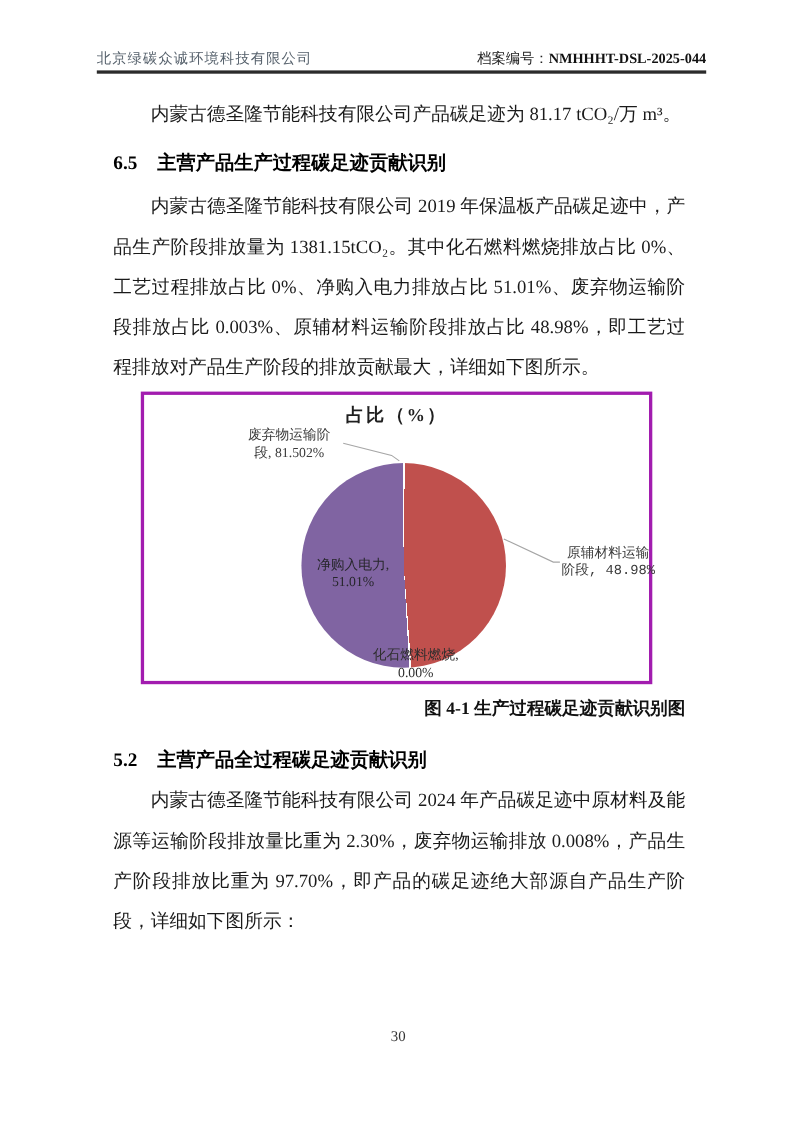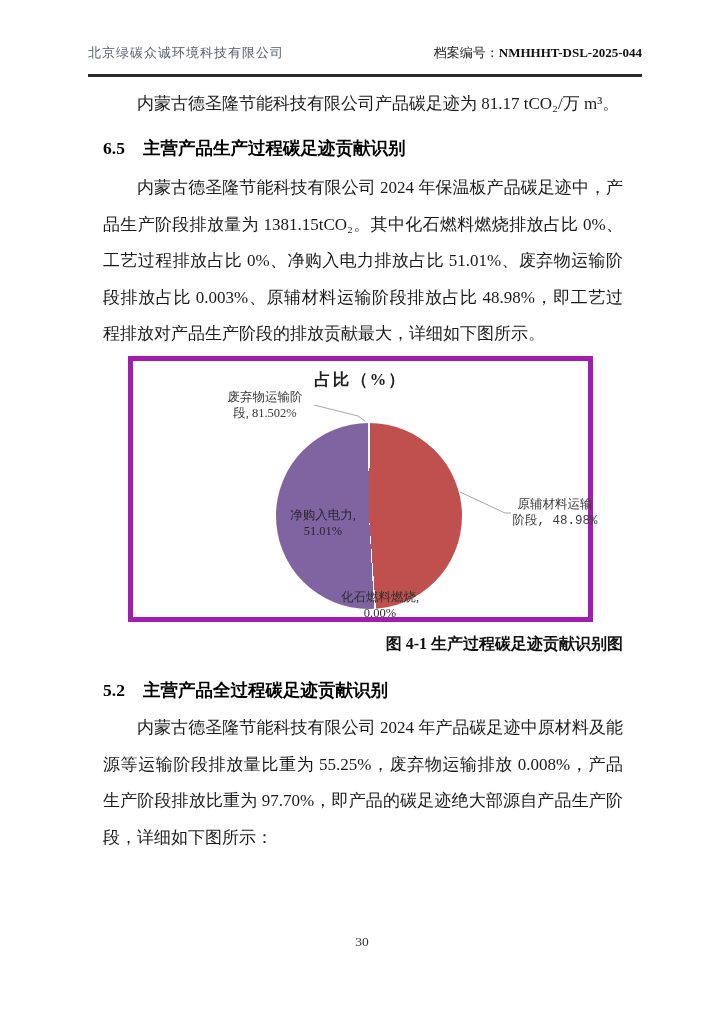--- a/index.html
+++ b/index.html
@@ -9,21 +9,21 @@
     background:#ffffff;
     font-family:"Liberation Serif","DejaVu Serif",serif;
     color:#1a1a1a;
     overflow:hidden;
   }
   
   .hdr{
     position:absolute;left:88px;top:44px;width:554px;
     display:flex;justify-content:space-between;align-items:flex-end;
     font-size:13px;
-    padding-bottom:12px;
+    padding-bottom:2px;
     border-bottom:3px solid #2b2b2b;
   }
   .hdr-left{color:#55606b;letter-spacing:1px;}
   .hdr-right{color:#222;}
   .hdr-no{font-weight:bold;color:#111;font-family:"Liberation Serif",serif;}
   
   .para{
     position:absolute;left:103px;width:520px;
     font-size:17px;line-height:36.5px;
     text-align:justify;text-indent:2em;margin:0;
@@ -35,21 +35,21 @@
     position:absolute;left:103px;width:520px;margin:0;
     font-size:17.5px;font-weight:bold;color:#000;
   }
   .sec-51{top:136px;}
   .sec-52{top:678px;}
   .sec-num{margin-right:18px;}
   
   .chartbox{
     position:absolute;left:128px;top:356px;margin:0;
     width:465px;height:266px;
-    border:5px solid #a21caf;background:#fff;
+    border:3px solid #a21caf;background:#fff;
     box-sizing:border-box;
   }
   .chart-title{
     position:absolute;left:0;top:8px;width:100%;
     text-align:center;font-size:16.5px;font-weight:bold;color:#1f1f1f;
     letter-spacing:2px;
   }
   .pie{
     position:absolute;left:143px;top:62px;width:186px;height:186px;
     border-radius:50%;
@@ -82,21 +82,21 @@
 
   <header class="hdr">
     <span class="hdr-left">北京绿碳众诚环境科技有限公司</span>
     <span class="hdr-right"><span>档案编号：</span><span class="hdr-no">NMHHHT-DSL-2025-044</span></span>
   </header>
 
   <p class="para intro">内蒙古德圣隆节能科技有限公司产品碳足迹为 81.17 tCO₂/万 m³。</p>
 
   <h2 class="sec sec-51"><span class="sec-num">6.5</span><span>主营产品生产过程碳足迹贡献识别</span></h2>
 
-  <p class="para body1">内蒙古德圣隆节能科技有限公司 2024 年保温板产品碳足迹中，产品生产阶段排放量为 1381.15tCO₂。其中化石燃料燃烧排放占比 0%、工艺过程排放占比 0%、净购入电力排放占比 51.01%、废弃物运输阶段排放占比 0.003%、原辅材料运输阶段排放占比 48.98%，即工艺过程排放对产品生产阶段的排放贡献最大，详细如下图所示。</p>
+  <p class="para body1">内蒙古德圣隆节能科技有限公司 2019 年保温板产品碳足迹中，产品生产阶段排放量为 1381.15tCO₂。其中化石燃料燃烧排放占比 0%、工艺过程排放占比 0%、净购入电力排放占比 51.01%、废弃物运输阶段排放占比 0.003%、原辅材料运输阶段排放占比 48.98%，即工艺过程排放对产品生产阶段的排放贡献最大，详细如下图所示。</p>
 
   <figure class="chartbox">
     <div class="chart-title">占比（%）</div>
     <div class="pie" id="pie" style="background: conic-gradient(rgb(255, 255, 255) 0deg, rgb(255, 255, 255) 0.6deg, rgb(192, 80, 77) 0.6deg, rgb(192, 80, 77) 175.728deg, rgb(255, 255, 255) 175.728deg, rgb(255, 255, 255) 176.328deg, rgb(255, 255, 255) 176.328deg, rgb(255, 255, 255) 176.928deg, rgb(128, 100, 162) 176.928deg, rgb(128, 100, 162) 359.364deg, rgb(255, 255, 255) 359.364deg, rgb(255, 255, 255) 359.964deg, rgb(255, 255, 255) 359.964deg, rgb(255, 255, 255) 359.975deg);"></div>
     <svg class="leaders" width="465" height="266" viewBox="0 0 465 266">
       <polyline points="181,44 225,55 232,60"></polyline>
       <polyline points="327,131 372,152 378,152"></polyline>
     </svg>
     <div class="pie-label lbl-waste">废弃物运输阶
 段, 81.502%</div>
@@ -105,17 +105,17 @@
     <div class="pie-label lbl-elec">净购入电力,
 51.01%</div>
     <div class="pie-label lbl-fossil">化石燃料燃烧,
 0.00%</div>
   </figure>
 
   <div class="caption">图 4-1  生产过程碳足迹贡献识别图</div>
 
   <h2 class="sec sec-52"><span class="sec-num">5.2</span><span>主营产品全过程碳足迹贡献识别</span></h2>
 
-  <p class="para body2">内蒙古德圣隆节能科技有限公司 2024 年产品碳足迹中原材料及能源等运输阶段排放量比重为 55.25%，废弃物运输排放 0.008%，产品生产阶段排放比重为 97.70%，即产品的碳足迹绝大部源自产品生产阶段，详细如下图所示：</p>
+  <p class="para body2">内蒙古德圣隆节能科技有限公司 2024 年产品碳足迹中原材料及能源等运输阶段排放量比重为 2.30%，废弃物运输排放 0.008%，产品生产阶段排放比重为 97.70%，即产品的碳足迹绝大部源自产品生产阶段，详细如下图所示：</p>
 
   <div class="pagenum">30</div>
 
 </div>
 
 </body></html>

